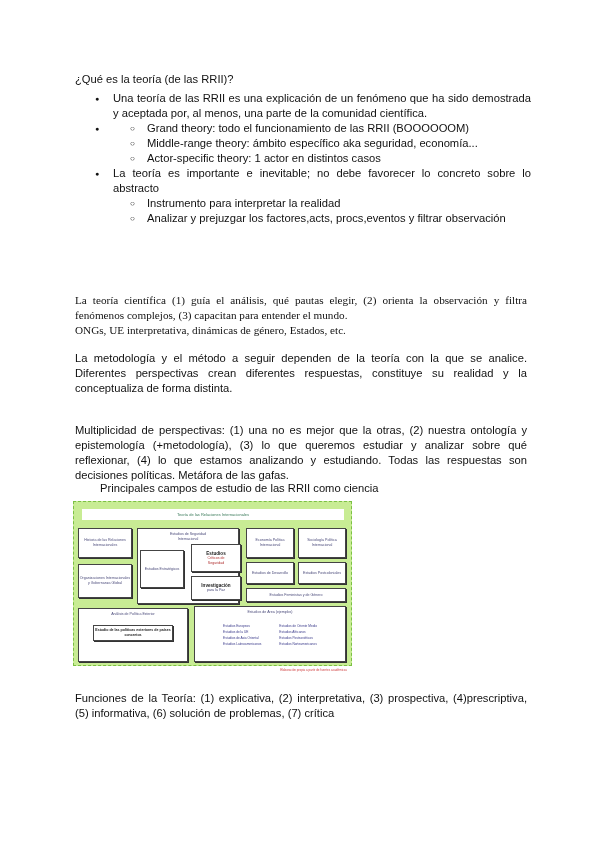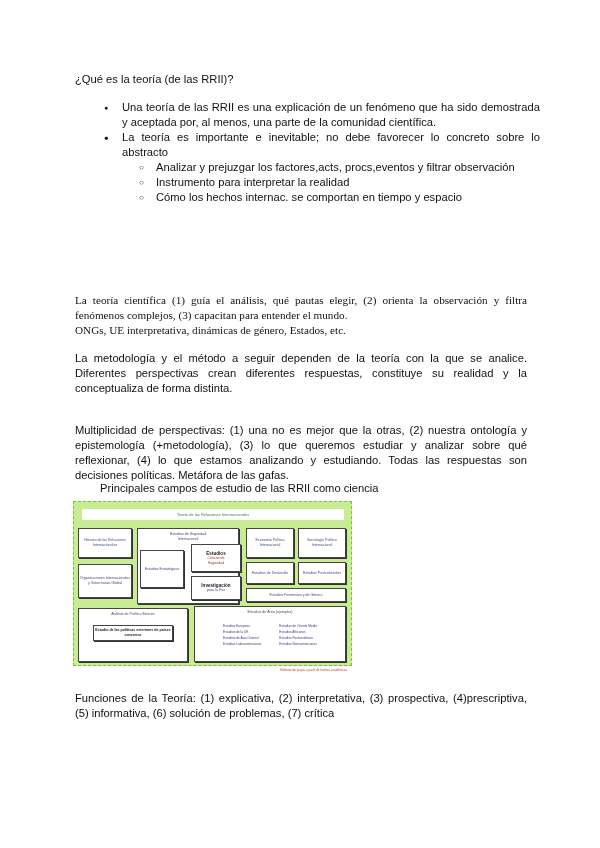--- a/index.html
+++ b/index.html
@@ -2,21 +2,21 @@
 <html><head>
 <meta charset="utf-8">
 <style>
   html, body { margin: 0; padding: 0; background: #ffffff; }
   body { width: 600px; height: 848px; position: relative; overflow: hidden;
          font-family: "Liberation Sans", sans-serif; color: #111; }
   .page { position: absolute; left: 75px; top: 0; width: 452px; }
   .t { position: absolute; left: 0; font-size: 11.2px; line-height: 15px; white-space: nowrap; }
   .just { white-space: normal; width: 452px; text-align: justify; }
   .q { top: 72px; }
-  ul.l1 { position: absolute; left: 0; top: 87px; margin: 13px; padding: 0; list-style: none; width: 452px; }
+  ul.l1 { position: absolute; left: 0; top: 87px; margin: 4px; padding: 0; list-style: none; width: 452px; }
   ul.l1 > li { position: relative; padding-left: 34px; font-size: 11.2px; line-height: 15px; text-align: justify; }
   ul.l1 > li::before { content: "\25CF"; position: absolute; left: 16px; top: 0; font-size: 7px; }
   ul.l2 { margin: 0; padding: 0; list-style: none; }
   ul.l2 > li { position: relative; padding-left: 34px; font-size: 11.2px; line-height: 15px; }
   ul.l2 > li::before { content: "\25CB"; position: absolute; left: 17px; top: 0; font-size: 8px; }
 
   .p1 { top: 293px; font-family: Liberation Serif, serif; }
   .p2 { top: 351px; }
   .p3 { top: 423px; }
   .p4 { top: 481px; padding-left: 25px; }
@@ -38,26 +38,30 @@
 </style>
 </head>
 <body>
 
 <div class="page">
   <div class="t q">¿Qué es la teoría (de las RRII)?</div>
 
   <ul class="l1">
     <li><span>Una teoría de las RRII es una explicación de un fenómeno que ha sido demostrada y aceptada por, al menos, una parte de la comunidad científica.</span></li>
     <li>
+      <ul class="l2">
+        <li>Grand theory: todo el funcionamiento de las RRII (BOOOOOOM)</li>
+        <li>Middle-range theory: ámbito específico aka seguridad, economía...</li>
+        <li>Actor-specific theory: 1 actor en distintos casos</li>
+      </ul>
     </li>
     <li><span>La teoría es importante e inevitable; no debe favorecer lo concreto sobre lo abstracto</span>
       <ul class="l2">
+        <li>Instrumento para interpretar la realidad</li>
         <li>Analizar y prejuzgar los factores,acts, procs,eventos y filtrar observación</li>
-        <li>Instrumento para interpretar la realidad</li>
-        <li>Cómo los hechos internac. se comportan en tiempo y espacio</li>
       </ul>
     </li>
   </ul>
 
   <div class="t just p1">
     <div>La teoría científica (1) guía el análisis, qué pautas elegir, (2) orienta la observación y filtra fenómenos complejos, (3) capacitan para entender el mundo.</div>
     <div>ONGs, UE interpretativa, dinámicas de género, Estados, etc.</div>
   </div>
 
   <div class="t just p2">La metodología y el método a seguir dependen de la teoría con la que se analice. Diferentes perspectivas crean diferentes respuestas, constituye su realidad y la conceptualiza de forma distinta.</div>

